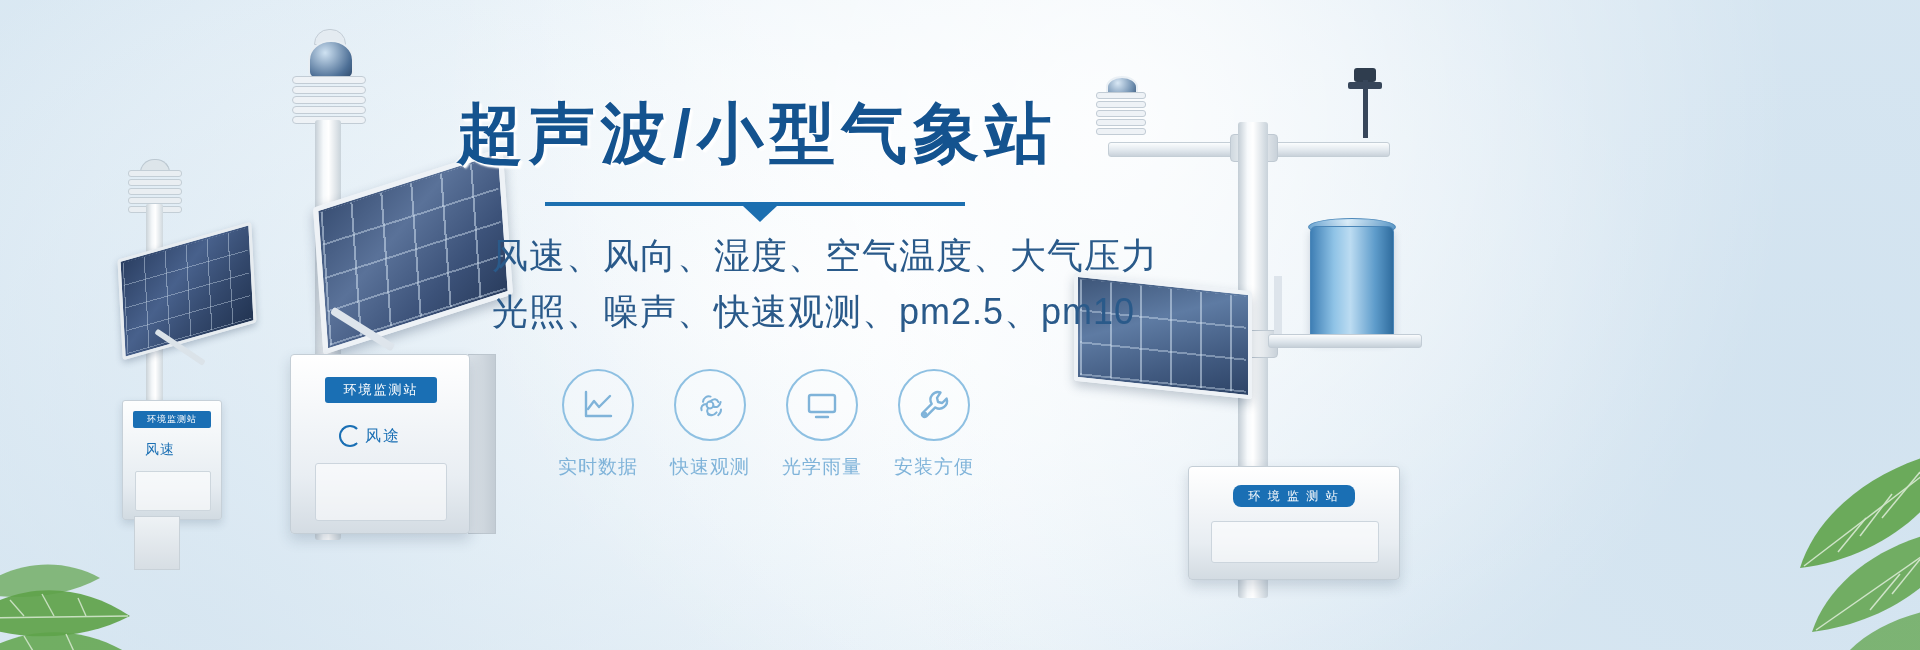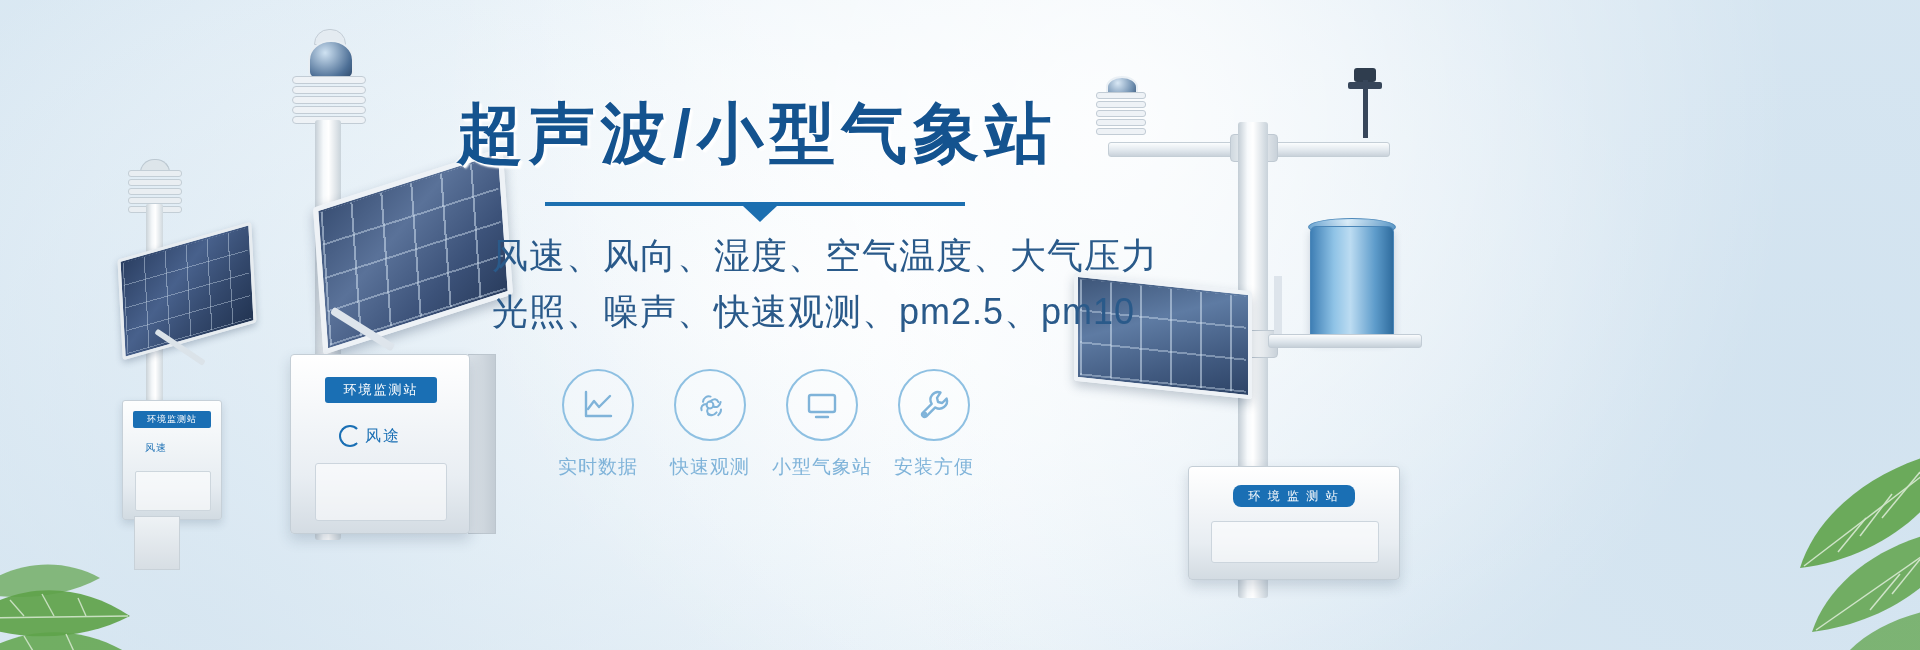--- a/index.html
+++ b/index.html
@@ -61,21 +61,21 @@
   .st1 .panel .grid{position:absolute;inset:2px;
     background-image:
       repeating-linear-gradient(90deg, rgba(210,225,240,.45) 0 1px, transparent 1px 21px),
       repeating-linear-gradient(0deg, rgba(210,225,240,.40) 0 1px, transparent 1px 23px);}
   .st1 .arm{position:absolute;left:60px;top:160px;width:58px;height:6px;background:#dbe3e9;transform:rotate(34deg);transform-origin:left center;border-radius:2px;}
   .st1 .box{position:absolute;left:26px;top:232px;width:98px;height:118px;
     background:linear-gradient(180deg,#fdfefe,#e6ecf1 72%,#d2dbe2);
     border:1px solid #c6d0d8;border-radius:3px;box-shadow:0 4px 9px rgba(40,60,90,.16);}
   .st1 .boxtag{position:absolute;left:10px;top:10px;width:78px;height:17px;background:#1a6fb4;border-radius:2px;
      color:#fff;font-size:9px;letter-spacing:1px;display:flex;align-items:center;justify-content:center;}
-  .st1 .boxlogo{position:absolute;left:22px;top:40px;font-size:10px;color:#1a6fb4;letter-spacing:1px;}
+  .st1 .boxlogo{position:absolute;left:22px;top:40px;font-size:14px;color:#1a6fb4;letter-spacing:1px;}
   .st1 .boxdoor{position:absolute;left:12px;top:70px;width:74px;height:38px;border:1px solid #cdd6dd;border-radius:2px;background:rgba(255,255,255,.6);}
   .st1 .base{position:absolute;left:38px;top:348px;width:44px;height:52px;background:linear-gradient(180deg,#eef2f5,#d7dee4);border:1px solid #c8d1d8;}
 
   
   .st2{position:absolute;left:270px;top:28px;width:280px;height:510px;}
   .st2 .pole{position:absolute;left:45px;top:92px;width:26px;height:420px;
     background:linear-gradient(90deg,#c4ced6,#f6f9fb 32%,#ffffff 52%,#c9d3da);border-radius:3px;}
   .st2 .wsensor{position:absolute;left:22px;top:46px;width:72px;height:54px;}
   .st2 .wsensor .fin{position:absolute;left:0;width:72px;height:6px;background:#eef2f6;border:1px solid #c2ccd5;border-radius:4px;}
   .st2 .dome{position:absolute;left:16px;top:-34px;width:42px;height:36px;border-radius:50% 50% 20% 20%;
@@ -267,21 +267,21 @@
         <div class="flabel">快速观测</div>
       </div>
 
       <div class="feature">
         <div class="fcircle">
           <svg width="40" height="40" viewBox="0 0 40 40" fill="none" stroke="#7fb3d9" stroke-width="2.4" stroke-linecap="round" stroke-linejoin="round">
             <rect x="7" y="10" width="26" height="17" rx="2"></rect>
             <path d="M14 32 H26"></path>
           </svg>
         </div>
-        <div class="flabel">小型气象站</div>
+        <div class="flabel">光学雨量</div>
       </div>
 
       <div class="feature">
         <div class="fcircle">
           <svg width="40" height="40" viewBox="0 0 40 40" fill="none" stroke="#7fb3d9" stroke-width="2.4" stroke-linecap="round" stroke-linejoin="round">
             <path d="M26.5 7.5 a7.6 7.6 0 0 0 -8.8 11.3 L8.5 28 a2.6 2.6 0 0 0 3.6 3.6 l9.2 -9.2 a7.6 7.6 0 0 0 11.3 -8.8 l-4.4 4.4 l-4.2 -1 l-1 -4.2 z"></path>
             <circle cx="11" cy="29" r="1"></circle>
           </svg>
         </div>
         <div class="flabel">安装方便</div>

